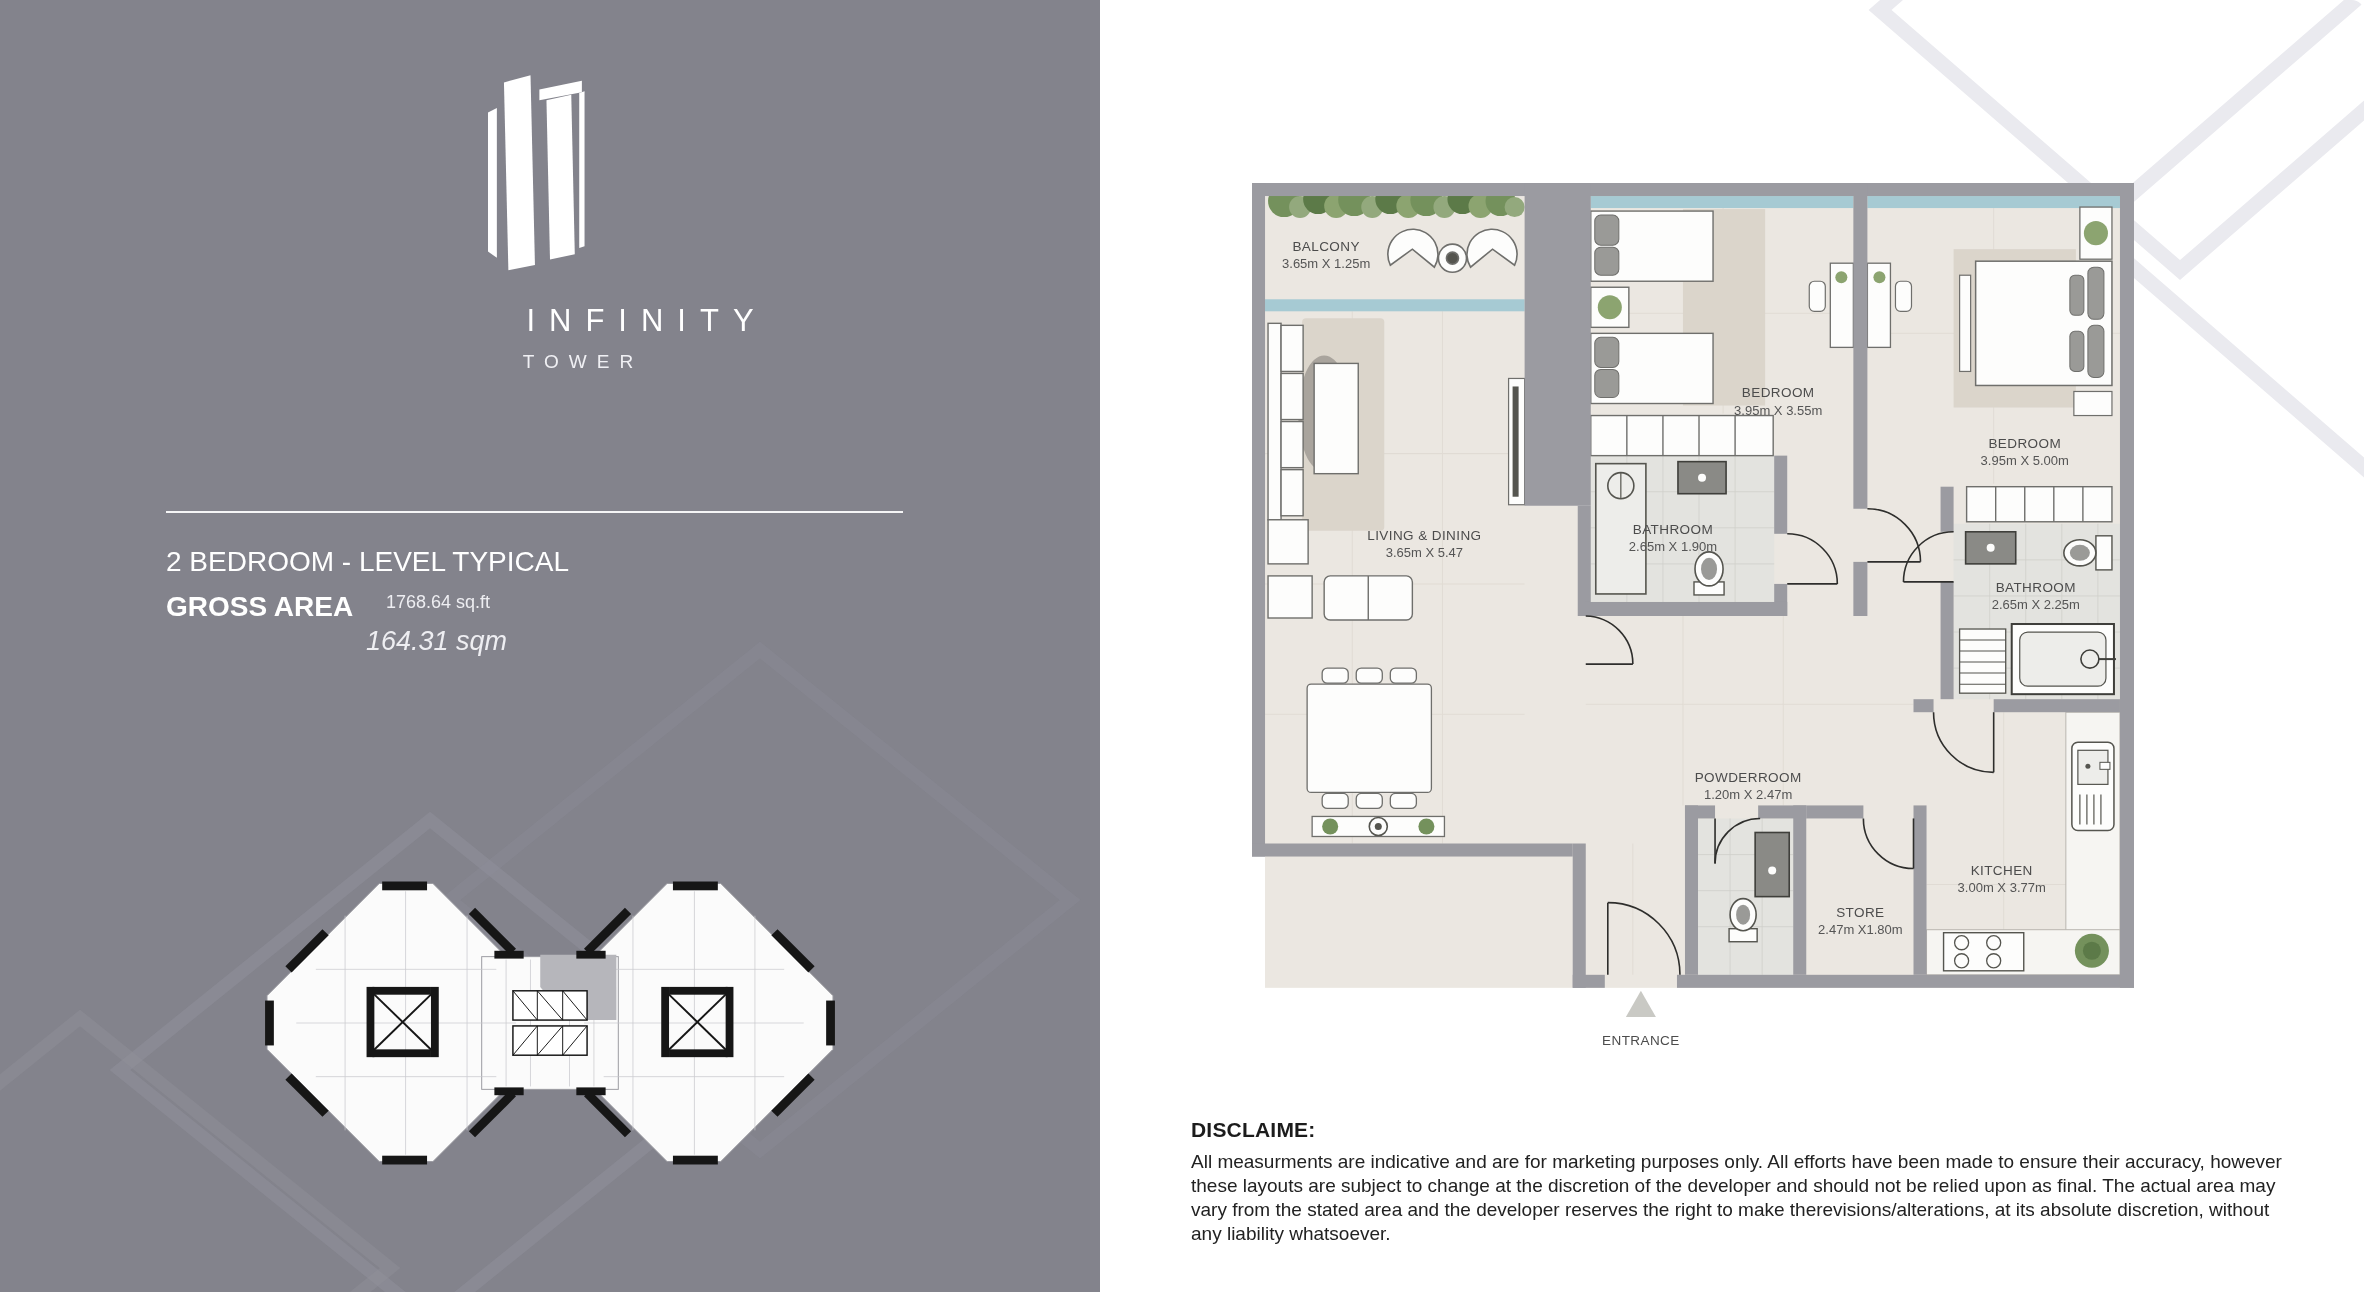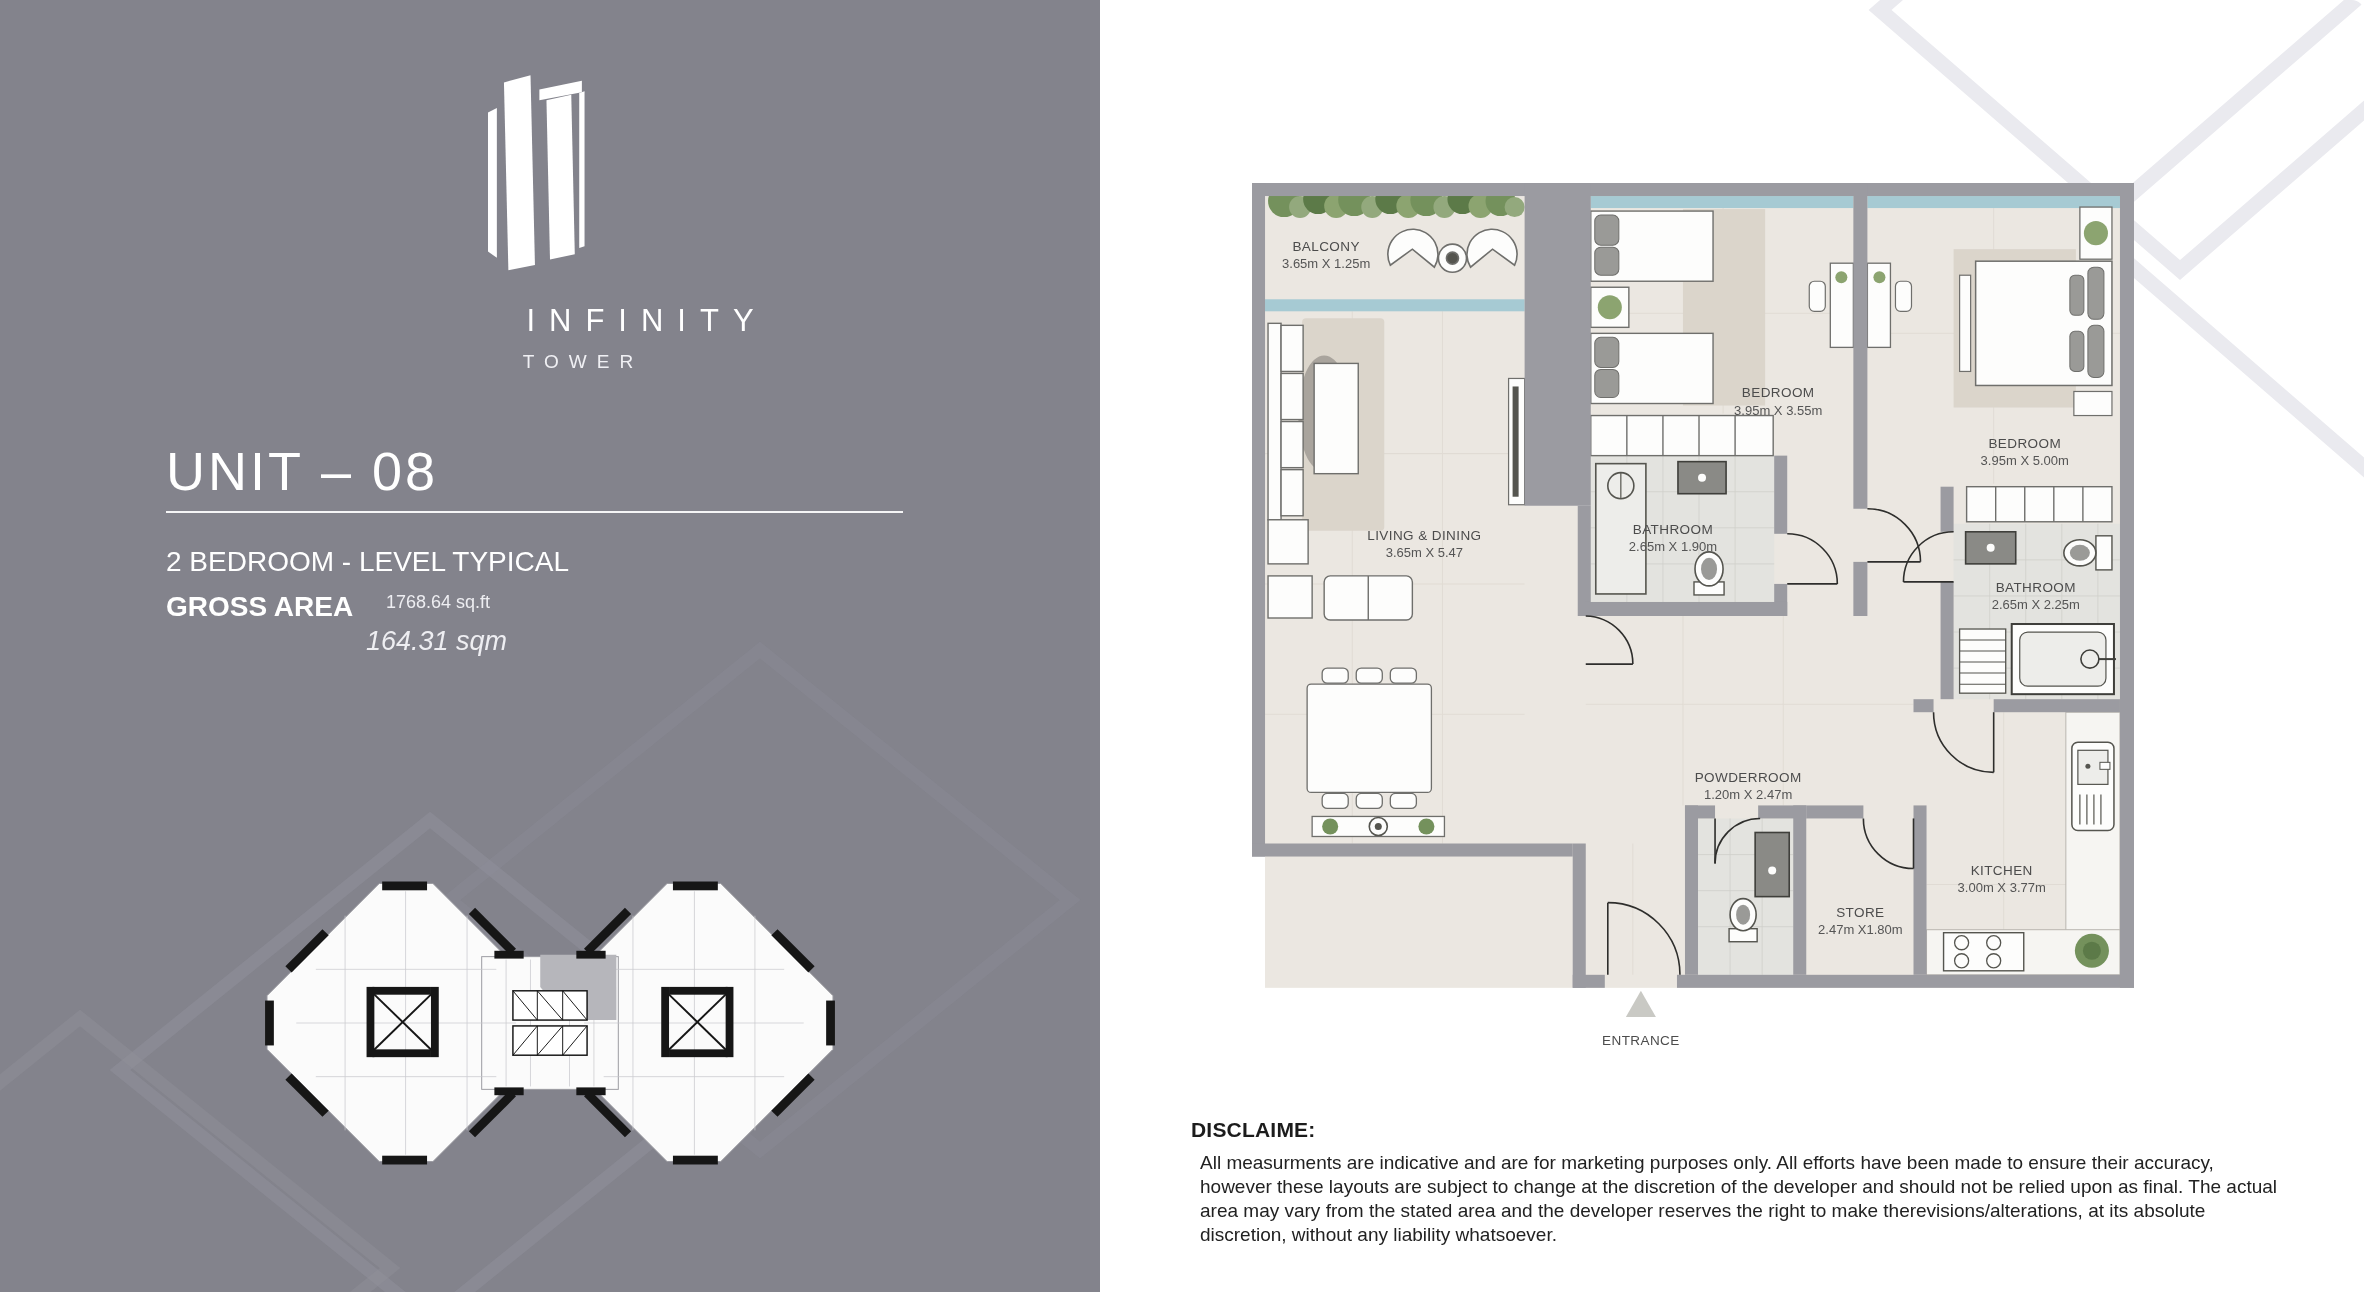--- a/index.html
+++ b/index.html
@@ -21,21 +21,21 @@
   .spec-row1 .l{font-weight:300;color:#ffffff;}
   .spec-label{position:absolute;left:166px;top:591px;font-size:28px;font-weight:700;color:#ffffff;}
   .spec-sqft{position:absolute;left:386px;top:592px;font-size:18px;font-weight:300;color:#eeeef2;}
   .spec-sqm{position:absolute;left:366px;top:626px;font-size:27px;font-weight:300;color:#eeeef2;font-style:italic;}
   .keyplan{position:absolute;left:255px;top:862px;}
   
   .right-panel{position:absolute;left:1100px;top:0;width:1264px;height:1292px;background:#ffffff;overflow:hidden;border-radius:12px;}
   .plan{position:absolute;left:152px;top:183px;}
   .disclaimer{position:absolute;left:91px;top:1118px;width:1108px;color:#1c1c1c;}
   .disclaimer h3{margin:0 0 8px 0;font-size:21px;font-weight:700;letter-spacing:.2px;}
-  .disclaimer p{margin:9px;font-size:19px;line-height:24px;font-weight:400;color:#222;}
+  .disclaimer p{margin:0;font-size:19px;line-height:24px;font-weight:400;color:#222;}
   .room-name{font-size:13.5px;fill:#4c4c4c;letter-spacing:.4px;}
   .room-dims{font-size:13px;fill:#555;}
   text{font-family:"Liberation Sans",sans-serif;}
 </style>
 </head>
 <body>
 
 <div class="page">
 
   <div class="left-panel">
@@ -53,21 +53,20 @@
         <polygon points="0,64 10,59 10,228 0,221"></polygon>
         <polygon points="18,30 48,22 53,236 23,242"></polygon>
         <polygon points="66,50 94,44 98,224 70,230"></polygon>
         <polygon points="58,38 106,28 106,41 58,50"></polygon>
         <polygon points="103,42 109,40 109,215 103,217"></polygon>
       </g>
     </svg>
     <div class="brand-name">INFINITY</div>
     <div class="brand-type">TOWER</div>
 
-    <div class="unit-title">UNIT – 08</div>
     <div class="divider"></div>
     <div class="spec-row1"><span class="b">2 BEDROOM</span><span class="l"> - LEVEL TYPICAL</span></div>
     <div class="spec-label">GROSS AREA</div>
     <div class="spec-sqft">1768.64 sq.ft</div>
     <div class="spec-sqm">164.31 sqm</div>
 
     <svg class="keyplan" width="590" height="322" viewBox="0 0 600 330">
 
       <g stroke="#9a9aa0" stroke-width="1" fill="#fbfbfb">
         <path d="M125 22 L180 22 L295 137 L295 192 L180 307 L125 307 L10 192 L10 137 Z"></path>

